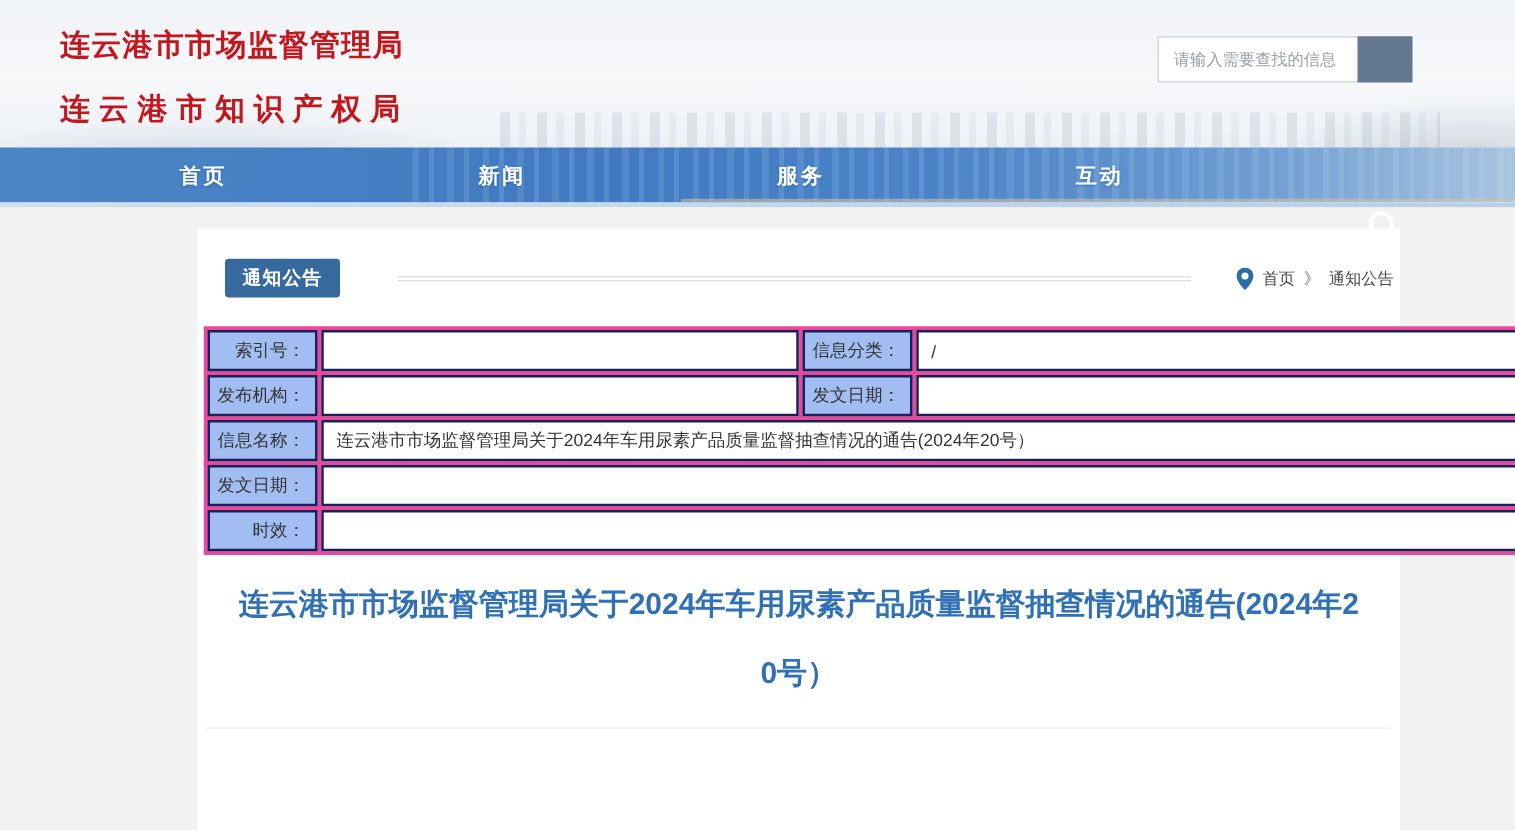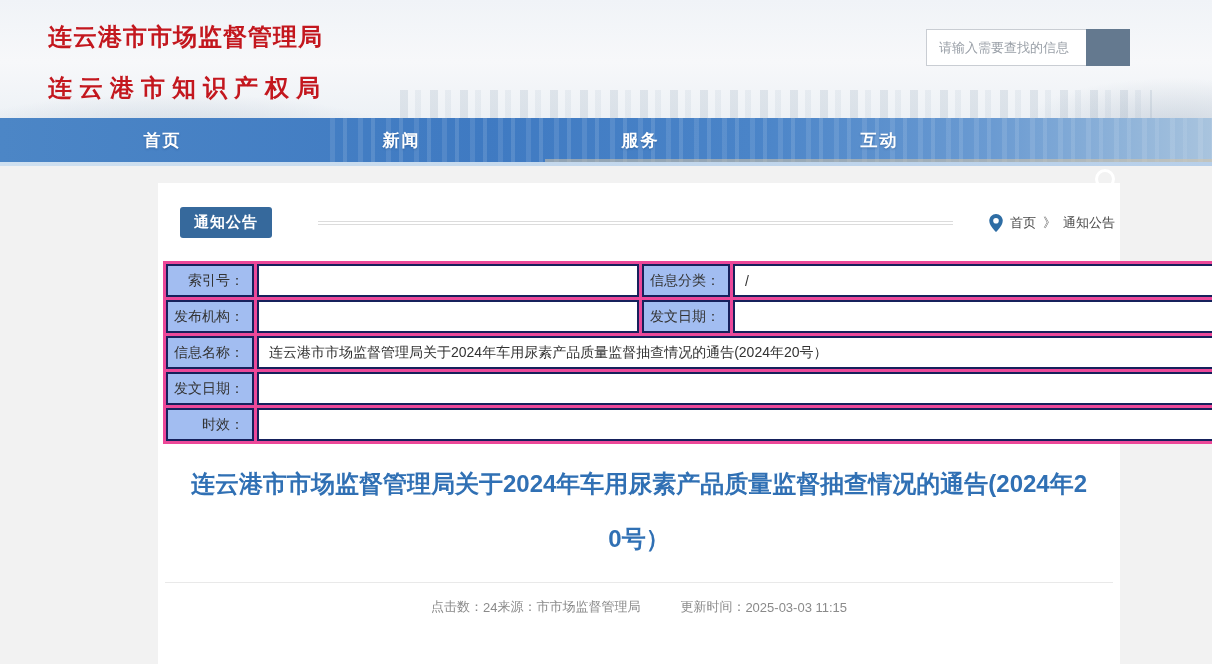--- a/index.html
+++ b/index.html
@@ -175,25 +175,16 @@
           <td class="lbl">时效：</td>
           <td class="val" colspan="3"></td>
         </tr>
       </tbody>
         </table>
 
       <h1 class="article-title">连云港市市场监督管理局关于2024年车用尿素产品质量监督抽查情况的通告(2024年20号）</h1>
 
       <div class="divider"></div>
 
-      <div class="meta">
-        <span>点击数：</span>
-          <span>24</span>
-          <span>来源：</span>
-          <span>市市场监督管理局</span>
-        <span class="gap"></span>
-        <span>更新时间：</span>
-          <span>2025-03-03 11:15</span>
-      </div>
 
     </div>
   </div>
 </div>
 
 </body></html>

